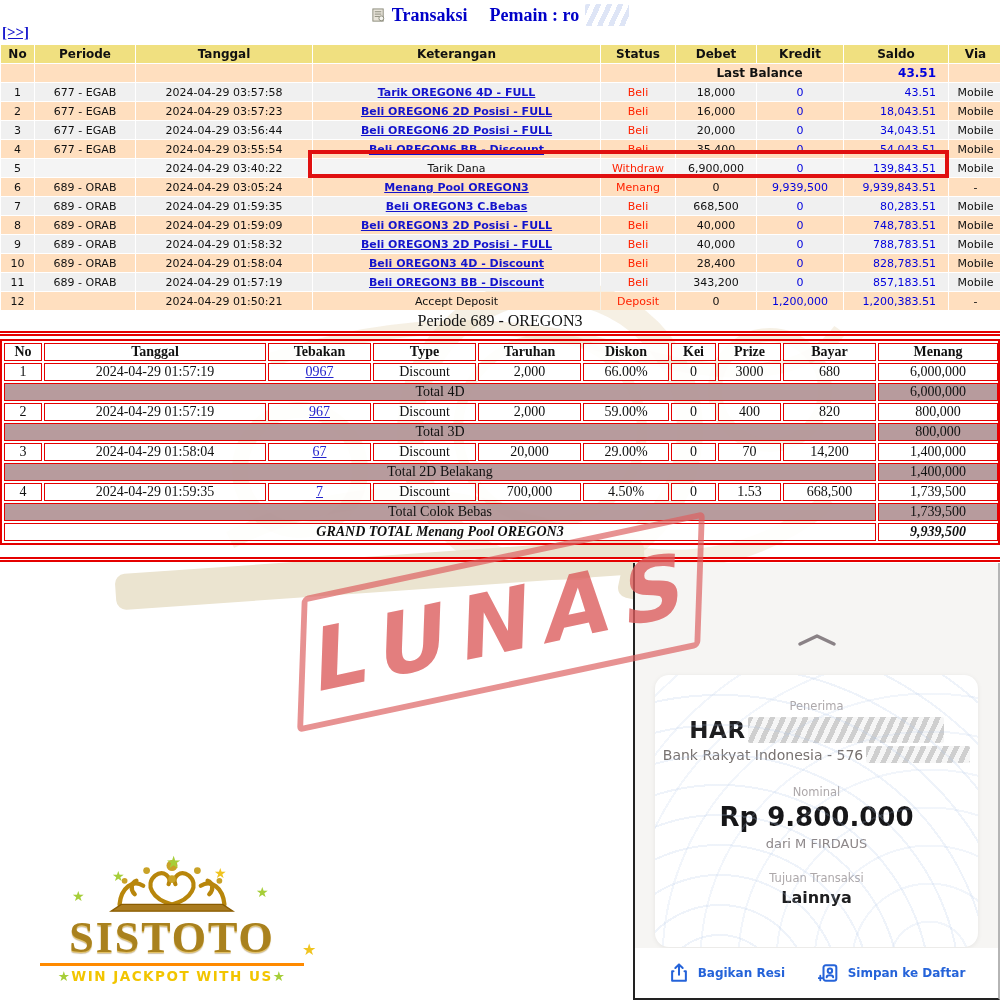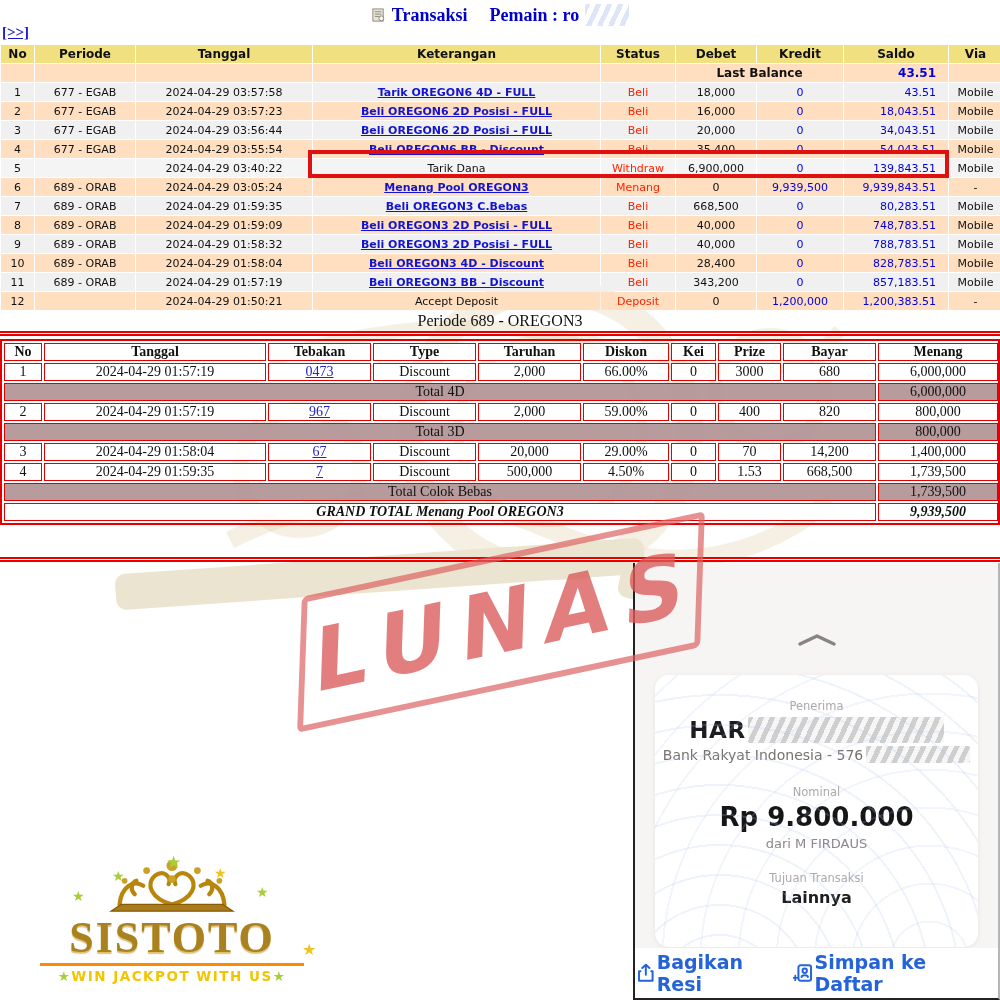--- a/index.html
+++ b/index.html
@@ -87,21 +87,21 @@
   .name-row .nm{font-size:23px;font-weight:800;color:#1d1d1f;letter-spacing:.5px;}
   .bank-row{margin-top:3px;display:flex;align-items:center;justify-content:center;gap:3px;
             font-size:14px;color:#77716f;}
   .nominal-lbl{margin-top:22px;}
   .amount{font-size:26px;font-weight:800;color:#161618;margin-top:3px;}
   .sender{font-size:13px;color:#8d8789;margin-top:4px;}
   .tujuan-lbl{margin-top:20px;}
   .tujuan-val{font-size:16px;font-weight:bold;color:#1d1d1f;margin-top:3px;}
   .panel-footer{position:absolute;left:0;right:0;bottom:0;height:50px;background:#fff;
                 display:flex;align-items:center;justify-content:space-evenly;}
-  .pf-btn{display:flex;align-items:center;color:var(--button-blue);font-weight:bold;font-size:19px;}
+  .pf-btn{display:flex;align-items:center;gap:8px;color:var(--button-blue);font-weight:bold;font-size:12px;}
 
   
   .logo{position:absolute;left:24px;top:852px;width:296px;height:146px;z-index:2;text-align:center;}
   .logo .star{position:absolute;font-size:14px;color:var(--star-green);}
   .logo .star.gold{color:#F0C420;}
   .logo-name{font-family:"Liberation Serif",serif;font-weight:900;font-size:44px;letter-spacing:2px;
              color:var(--gold);text-shadow:0 1px 0 #e2c268, 0 2px 1px rgba(120,80,0,.35);line-height:1;}
   .logo-line{width:264px;height:3px;background:#FF8A00;margin:3px auto 2px;}
   .logo-tag{font-size:13.5px;font-weight:bold;letter-spacing:1.5px;color:var(--tagline-yellow);}
   .logo-tag .s{color:var(--star-green);}
@@ -336,21 +336,21 @@
           <th>Kei</th>
           <th>Prize</th>
           <th>Bayar</th>
           <th>Menang</th>
         </tr>
       </thead>
     <tbody>
         <tr>
           <td>1</td>
           <td>2024-04-29 01:57:19</td>
-          <td><a href="#">0473</a></td>
+          <td><a href="#">0967</a></td>
           <td>Discount</td>
           <td>2,000</td>
           <td>66.00%</td>
           <td>0</td>
           <td>3000</td>
           <td>680</td>
           <td>6,000,000</td>
         </tr>
         <tr>
           <td class="total" colspan="9">Total 4D</td>
@@ -378,25 +378,29 @@
           <td><a href="#">67</a></td>
           <td>Discount</td>
           <td>20,000</td>
           <td>29.00%</td>
           <td>0</td>
           <td>70</td>
           <td>14,200</td>
           <td>1,400,000</td>
         </tr>
         <tr>
+          <td class="total" colspan="9">Total 2D Belakang</td>
+          <td class="total">1,400,000</td>
+        </tr>
+        <tr>
           <td>4</td>
           <td>2024-04-29 01:59:35</td>
           <td><a href="#">7</a></td>
           <td>Discount</td>
-          <td>500,000</td>
+          <td>700,000</td>
           <td>4.50%</td>
           <td>0</td>
           <td>1.53</td>
           <td>668,500</td>
           <td>1,739,500</td>
         </tr>
         <tr>
           <td class="total" colspan="9">Total Colok Bebas</td>
           <td class="total">1,739,500</td>
         </tr>

